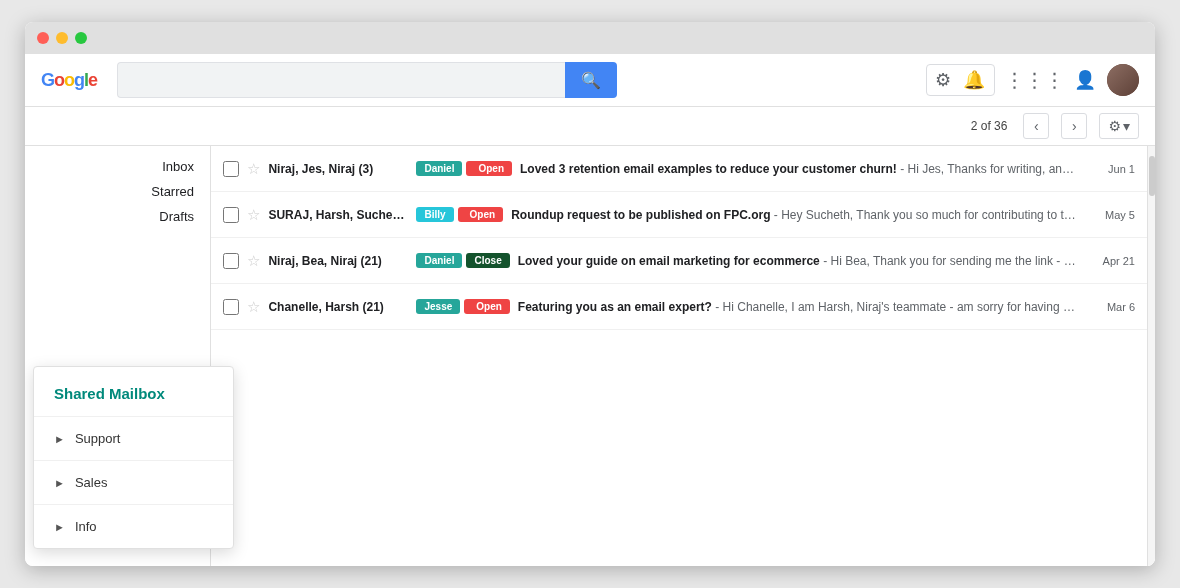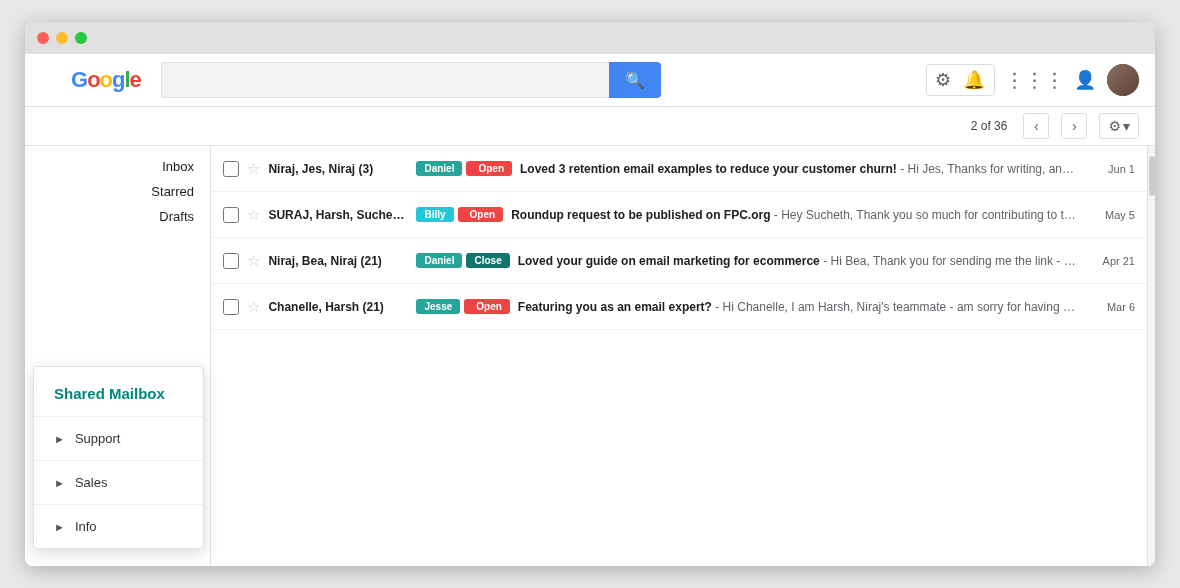--- a/index.html
+++ b/index.html
@@ -39,26 +39,25 @@
     
     .gmail-header {
       display: flex;
       align-items: center;
       padding: 8px 16px;
       border-bottom: 1px solid #e0e0e0;
       gap: 12px;
       background: #fff;
     }
     .google-logo {
-      font-size: 22px;
+      font-size: 18px;
       font-weight: bold;
       margin-right: 8px;
       white-space: nowrap;
       letter-spacing: -1px;
-      margin-left: 30px;
     }
     .logo-g { color: #4285f4; }
     .logo-o1 { color: #ea4335; }
     .logo-o2 { color: #fbbc05; }
     .logo-g2 { color: #4285f4; }
     .logo-l { color: #34a853; }
     .logo-e { color: #ea4335; }
 
     .search-bar {
       display: flex;
@@ -200,21 +199,21 @@
       display: flex;
       align-items: center;
       justify-content: flex-end;
     }
 
     
     .shared-mailbox-popup {
       position: absolute;
       top: 220px;
       left: 8px;
-      width: 171px;
+      width: 201px;
       background: #fff;
       border: 1px solid #e0e0e0;
       border-radius: 4px;
       box-shadow: 0 4px 16px rgba(0,0,0,0.15);
       z-index: 10;
       padding: 0;
     }
     .popup-header {
       padding: 18px 20px 14px 20px;
       font-size: 15px;
@@ -289,21 +288,21 @@
       font-weight: bold;
       padding: 2px 8px;
       border-radius: 3px;
       color: #fff;
       white-space: nowrap;
     }
     .tag-daniel { background: #26a69a; }
     .tag-billy { background: #26c6da; }
     .tag-jesse { background: #26a69a; }
     .tag-open { background: #ef4444; padding-left: 12px; }
-    .tag-close { background: #0f766e; }
+    .tag-close { background: #14532d; }
     .email-preview {
       font-size: 12px;
       color: #5f6368;
       flex: 1;
       white-space: nowrap;
       overflow: hidden;
       text-overflow: ellipsis;
     }
     .email-preview strong {
       color: #202124;

